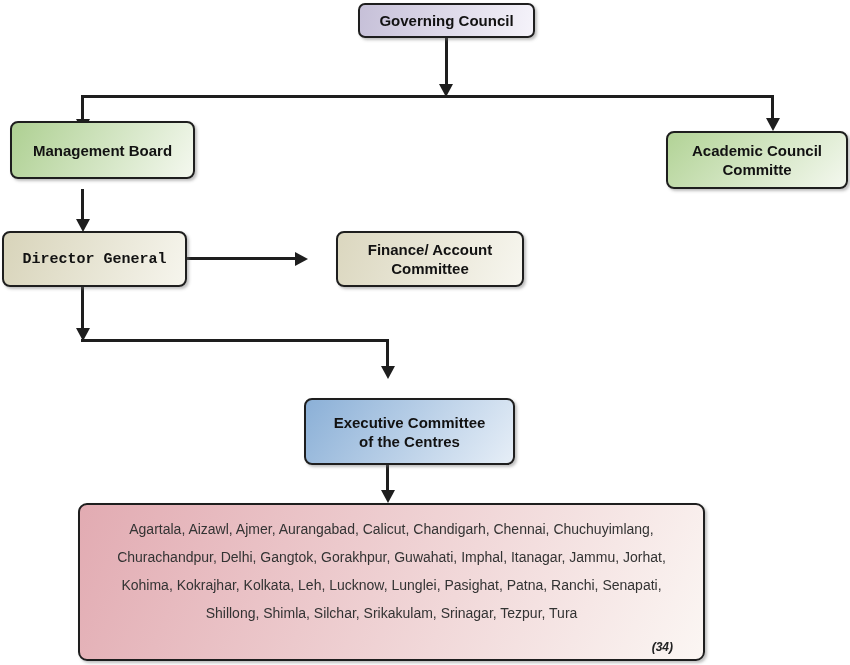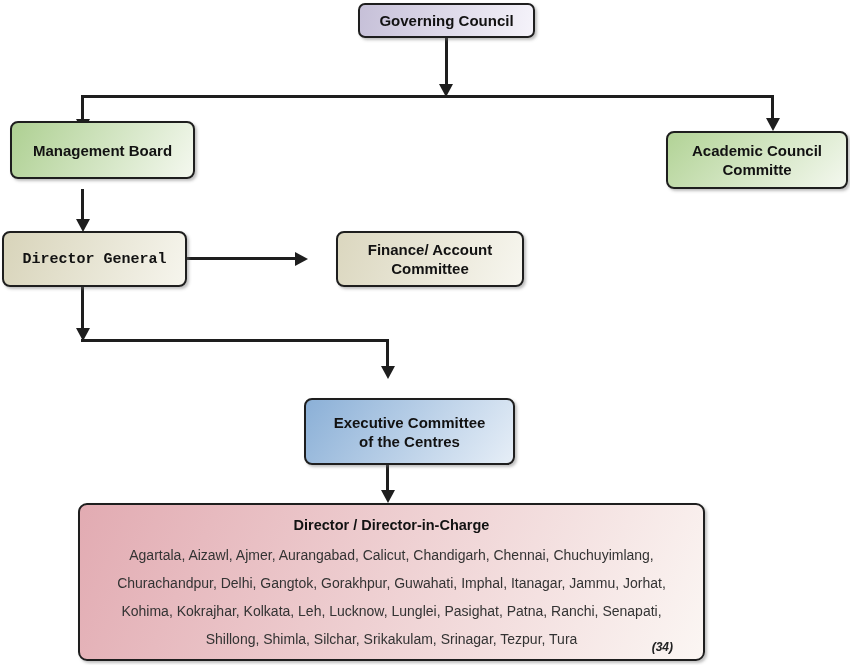--- a/index.html
+++ b/index.html
@@ -95,18 +95,17 @@
     <span class="lbl">Finance/ Account
 Committee</span>
   </div>
 
   <div class="node" id="executive-committee">
     <span class="lbl">Executive Committee
 of the Centres</span>
   </div>
 
   <div class="node" id="directors-box">
-    <div class="dir-title">Director / Director-in-Charge</div>
     <div class="dir-list">Agartala, Aizawl, Ajmer, Aurangabad, Calicut, Chandigarh, Chennai, Chuchuyimlang, Churachandpur, Delhi, Gangtok, Gorakhpur, Guwahati, Imphal, Itanagar, Jammu, Jorhat, Kohima, Kokrajhar, Kolkata, Leh, Lucknow, Lunglei, Pasighat, Patna, Ranchi, Senapati, Shillong, Shimla, Silchar, Srikakulam, Srinagar, Tezpur, Tura</div>
     <div class="dir-count">(34)</div>
   </div>
 
 </div>
 
 </body></html>

